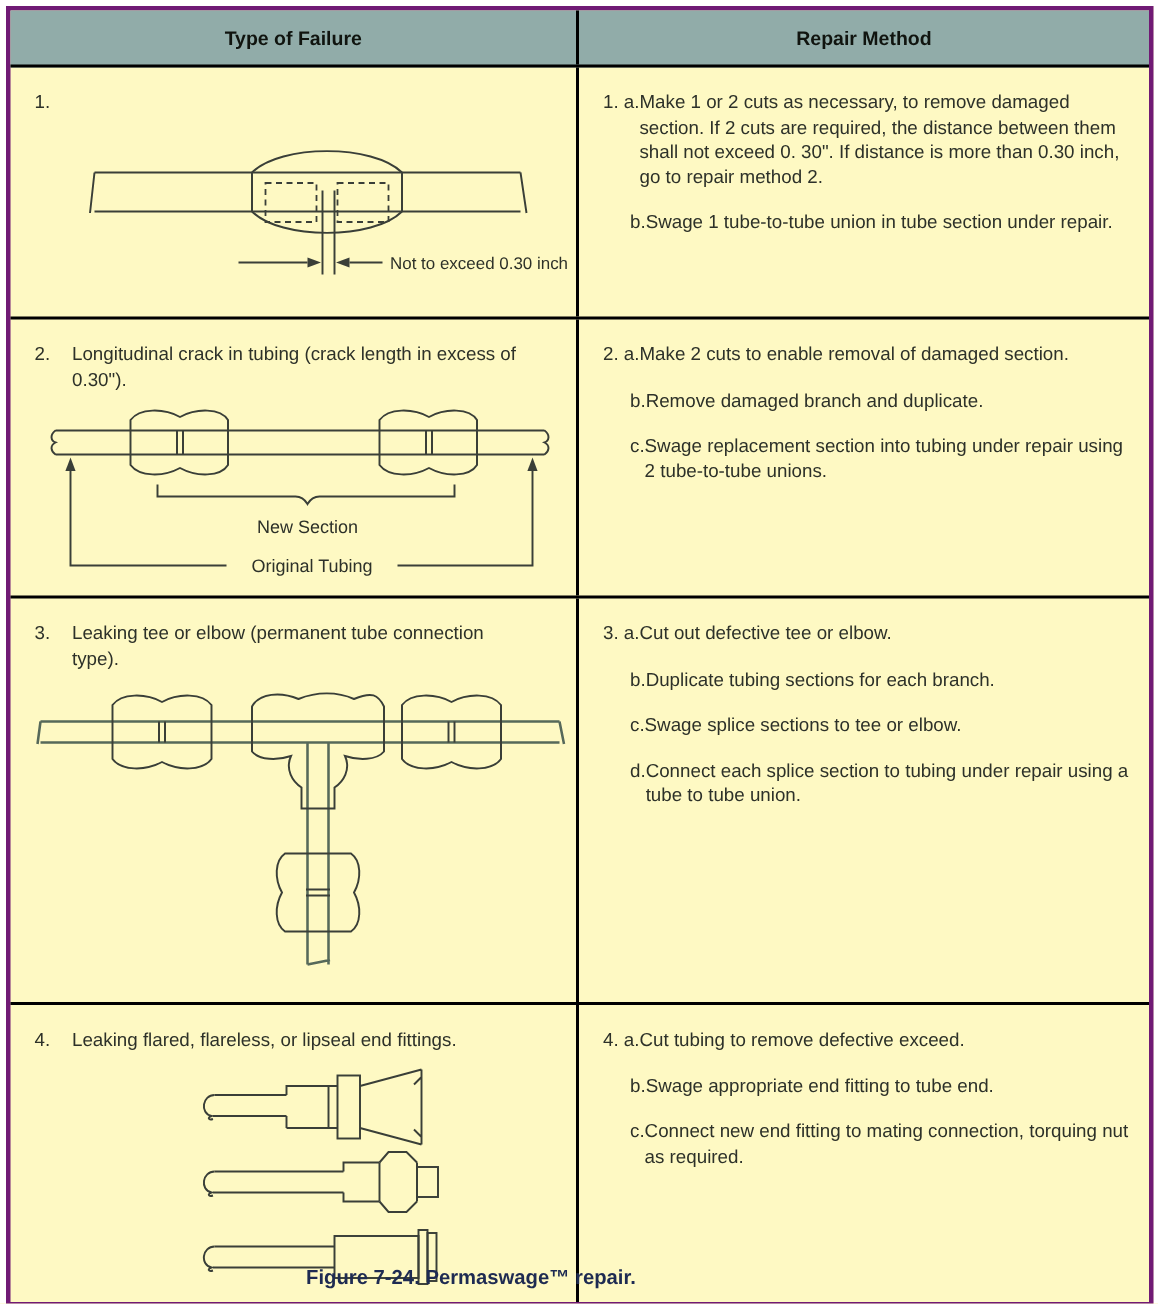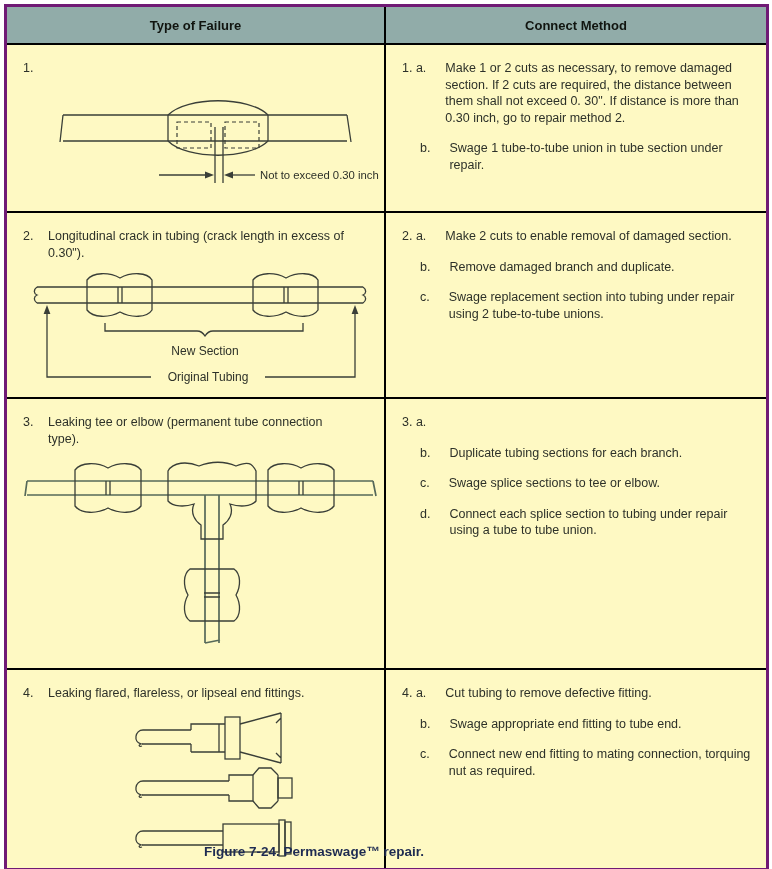--- a/index.html
+++ b/index.html
@@ -34,42 +34,42 @@
   .row:last-of-type { border-bottom:none; }
   .r1 { min-height:166px; }
   .r2 { min-height:166px; }
   .r3 { min-height:269px; }
   .r4 { min-height:179px; }
   .cell { padding:15px 12px 8px 16px; box-sizing:border-box; }
   .cell.lft { border-right:2px solid #000; }
   .fitem { display:flex; font-size:12.5px; line-height:1.32; color:#2d3129; }
   .fitem .num { flex:none; width:16px; margin-right:9px; }
   .step { display:flex; font-size:12.5px; line-height:1.32; color:#2d3129; margin-bottom:14px; }
-  .step .lbl { flex:none; margin-right:19px; white-space:pre; }
+  .step .lbl { flex:none; margin-right:0; white-space:pre; }
   .step.sub { margin-left:18px; }
   svg.diag { display:block; }
   svg .ln   { stroke:#3a3f38; stroke-width:1.3; fill:none; }
   svg .lng  { stroke:#56695a; stroke-width:1.7; fill:none; }
   svg .dash { stroke:#3a3f38; stroke-width:1.2; fill:none; stroke-dasharray:4,3; }
   svg .ah   { fill:#3a3f38; stroke:none; }
   svg text  { font-family:"Liberation Sans", sans-serif; font-size:12px; fill:#2d3129; }
   .caption {
     position:absolute; left:0; top:844px; width:628px;
     text-align:center; font-weight:bold; font-size:13.5px;
     color:#1e2b52;
   }
 </style>
 </head>
 <body>
 
 <div class="tbl">
 
   <div class="hdr-row">
     <div class="hdr lft">Type of Failure</div>
-    <div class="hdr">Connect Method</div>
+    <div class="hdr">Repair Method</div>
   </div>
 
   <div class="row r1">
     <div class="cell lft">
       <div class="fitem">
         <span class="num">1.</span>
       </div>
       <svg class="diag" width="346" height="100" viewBox="0 0 346 100" style="margin:14px 0 0 12px;">
         <g>
           <path class="ln" d="M28,24 L312,24 M28,50 L312,50 M28,24 L25,51 M312,24 L316,51"></path>
@@ -171,20 +171,21 @@
                              C162,52 150,52 145,46 Z"></path>
         </g>
         <g transform="rotate(90 189 140)">
           <path class="ln" d="M163,118 C168,111 180,111 189,116 C198,111 210,111 215,118 L215,162 C210,169 198,169 189,164 C180,169 168,169 163,162 Z M187,132 L187,148 M191,132 L191,148"></path>
         </g>
       </svg>
     </div>
     <div class="cell">
       <div class="step">
         <span class="lbl">3. a.</span>
+        <span class="stxt">Cut out defective tee or elbow.</span>
       </div>
       <div class="step sub">
         <span class="lbl">b.</span>
         <span class="stxt">Duplicate tubing sections for each branch.</span>
       </div>
       <div class="step sub">
         <span class="lbl">c.</span>
         <span class="stxt">Swage splice sections to tee or elbow.</span>
       </div>
       <div class="step sub">
@@ -218,21 +219,21 @@
           <path class="ln" d="M16,121 L96,121 M15,135 L96,135"></path>
           <rect class="ln" x="96" y="114" width="56" height="28"></rect>
           <rect class="ln" x="152" y="110" width="6" height="36"></rect>
           <rect class="ln" x="158" y="112" width="6" height="32"></rect>
         </g>
       </svg>
     </div>
     <div class="cell">
       <div class="step">
         <span class="lbl">4. a.</span>
-        <span class="stxt">Cut tubing to remove defective fitting.</span>
+        <span class="stxt">Cut tubing to remove defective exceed.</span>
       </div>
       <div class="step sub">
         <span class="lbl">b.</span>
         <span class="stxt">Swage appropriate end fitting to tube end.</span>
       </div>
       <div class="step sub">
         <span class="lbl">c.</span>
         <span class="stxt">Connect new end fitting to mating connection, torquing nut as required.</span>
       </div>
     </div>

